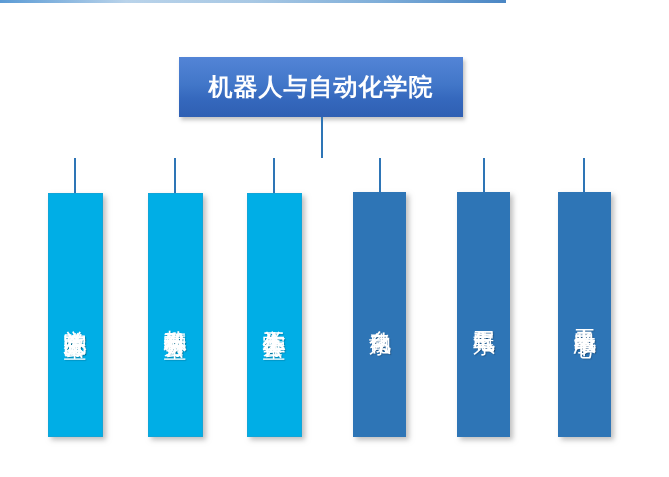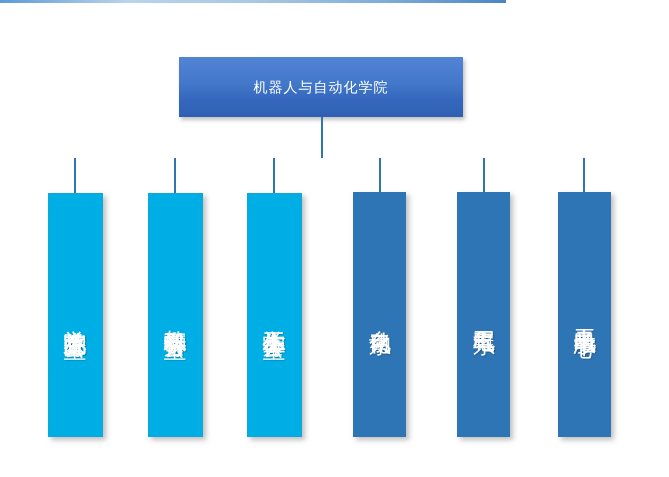--- a/index.html
+++ b/index.html
@@ -30,22 +30,22 @@
     height: 60px;
     background: linear-gradient(to bottom, #5384d6 0%, #4277c9 45%, #3568bd 70%, #2f5fb3 100%);
     box-shadow: 2px 3px 4px rgba(120,120,120,0.45);
     display: flex;
     align-items: center;
     justify-content: center;
     box-sizing: border-box;
   }
   .root-label {
     color: #ffffff;
-    font-size: 14px;
-    font-weight: normal;
+    font-size: 24px;
+    font-weight: bold;
     letter-spacing: 1px;
     white-space: nowrap;
     line-height: 1;
   }
 
   
   .connector {
     position: absolute;
     background: #2e75b6;
   }

